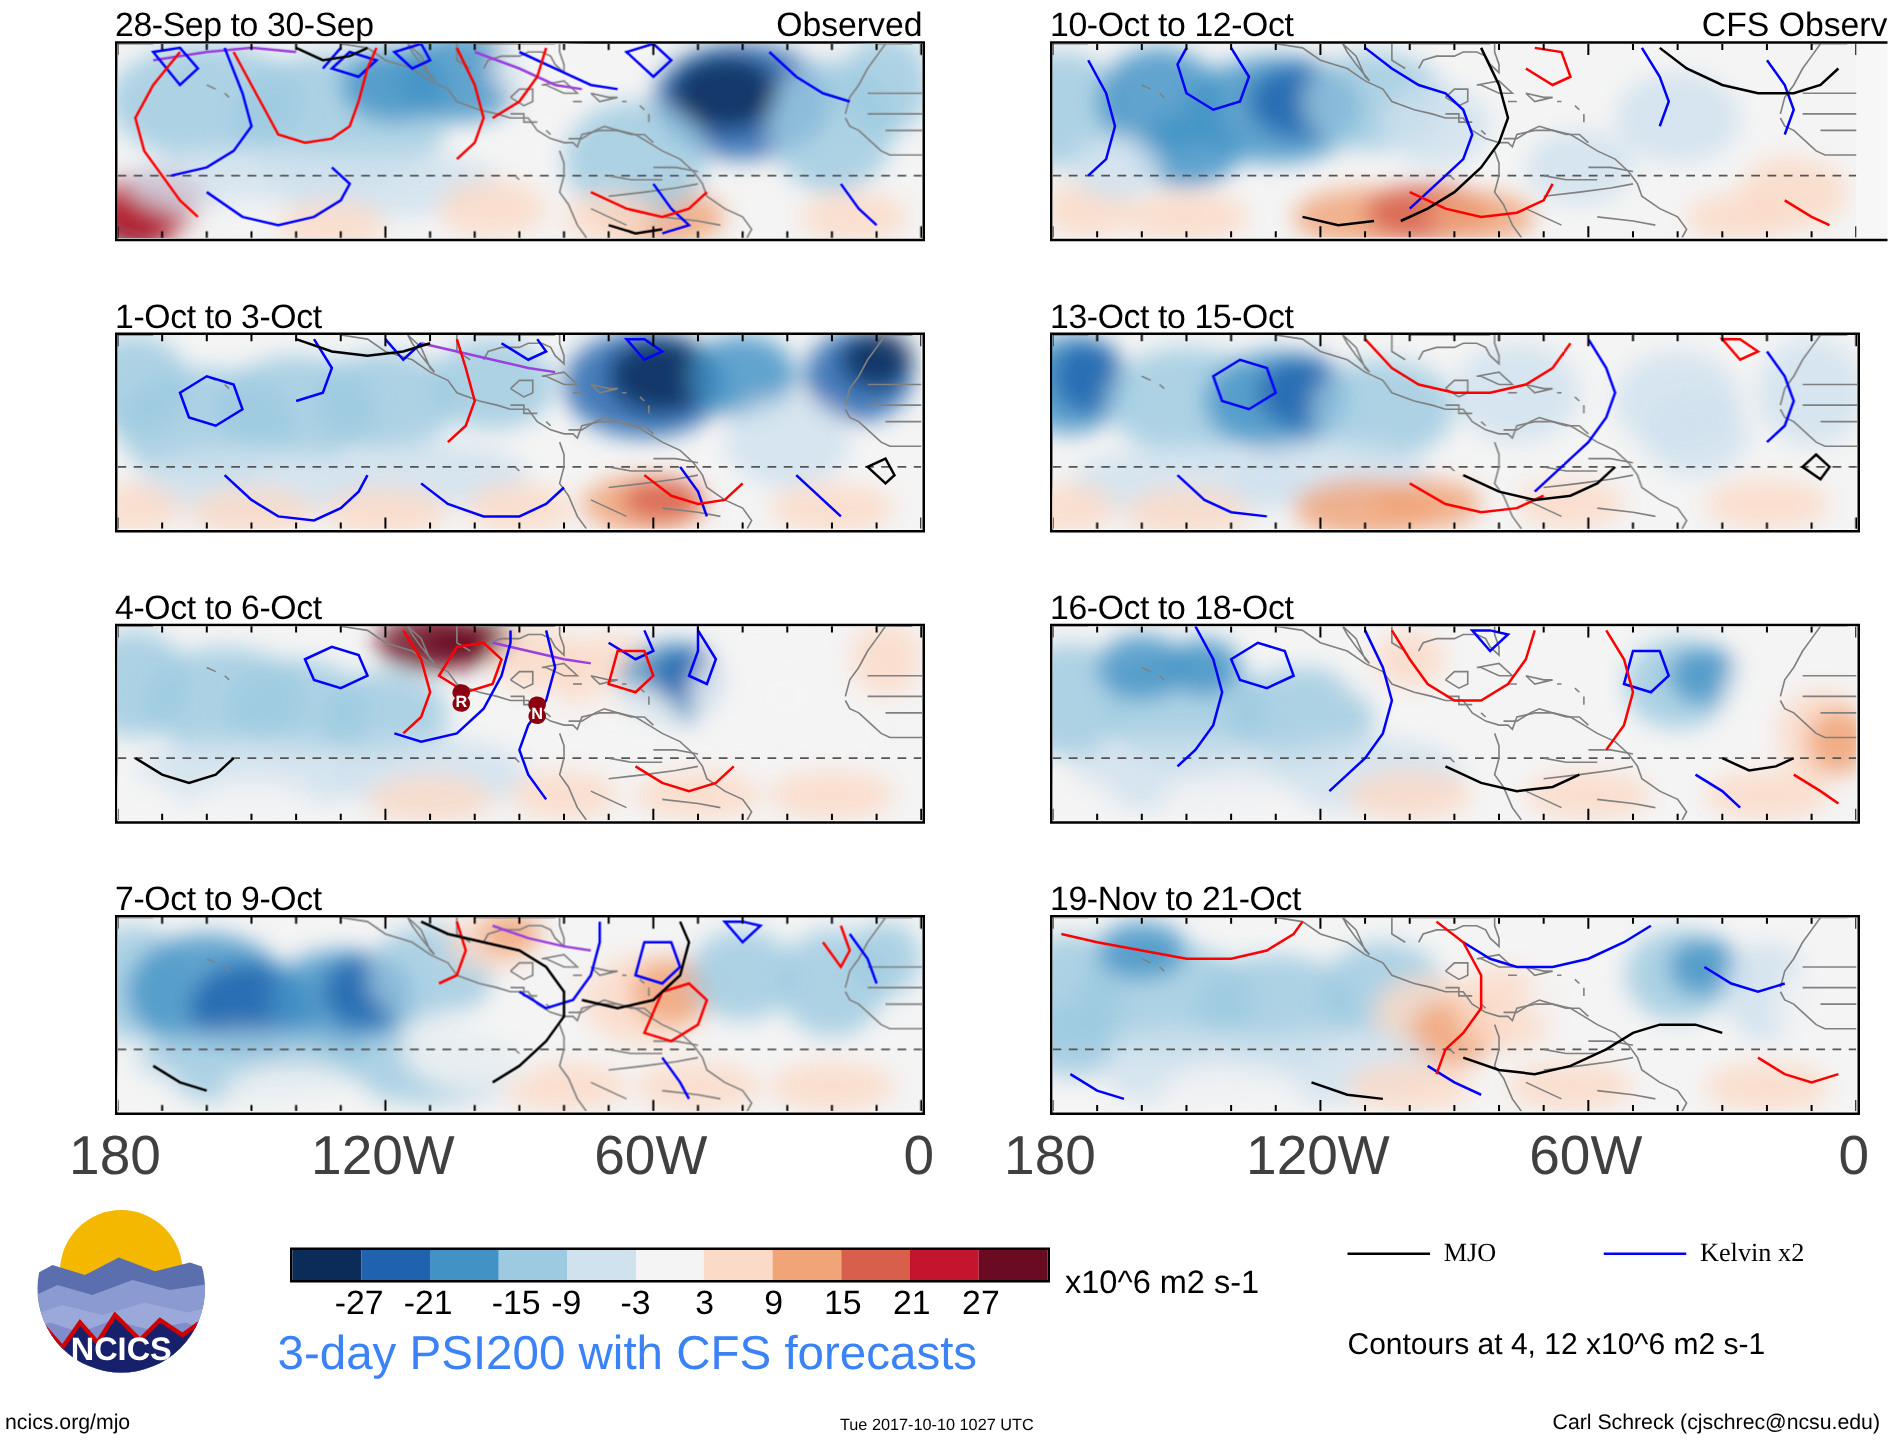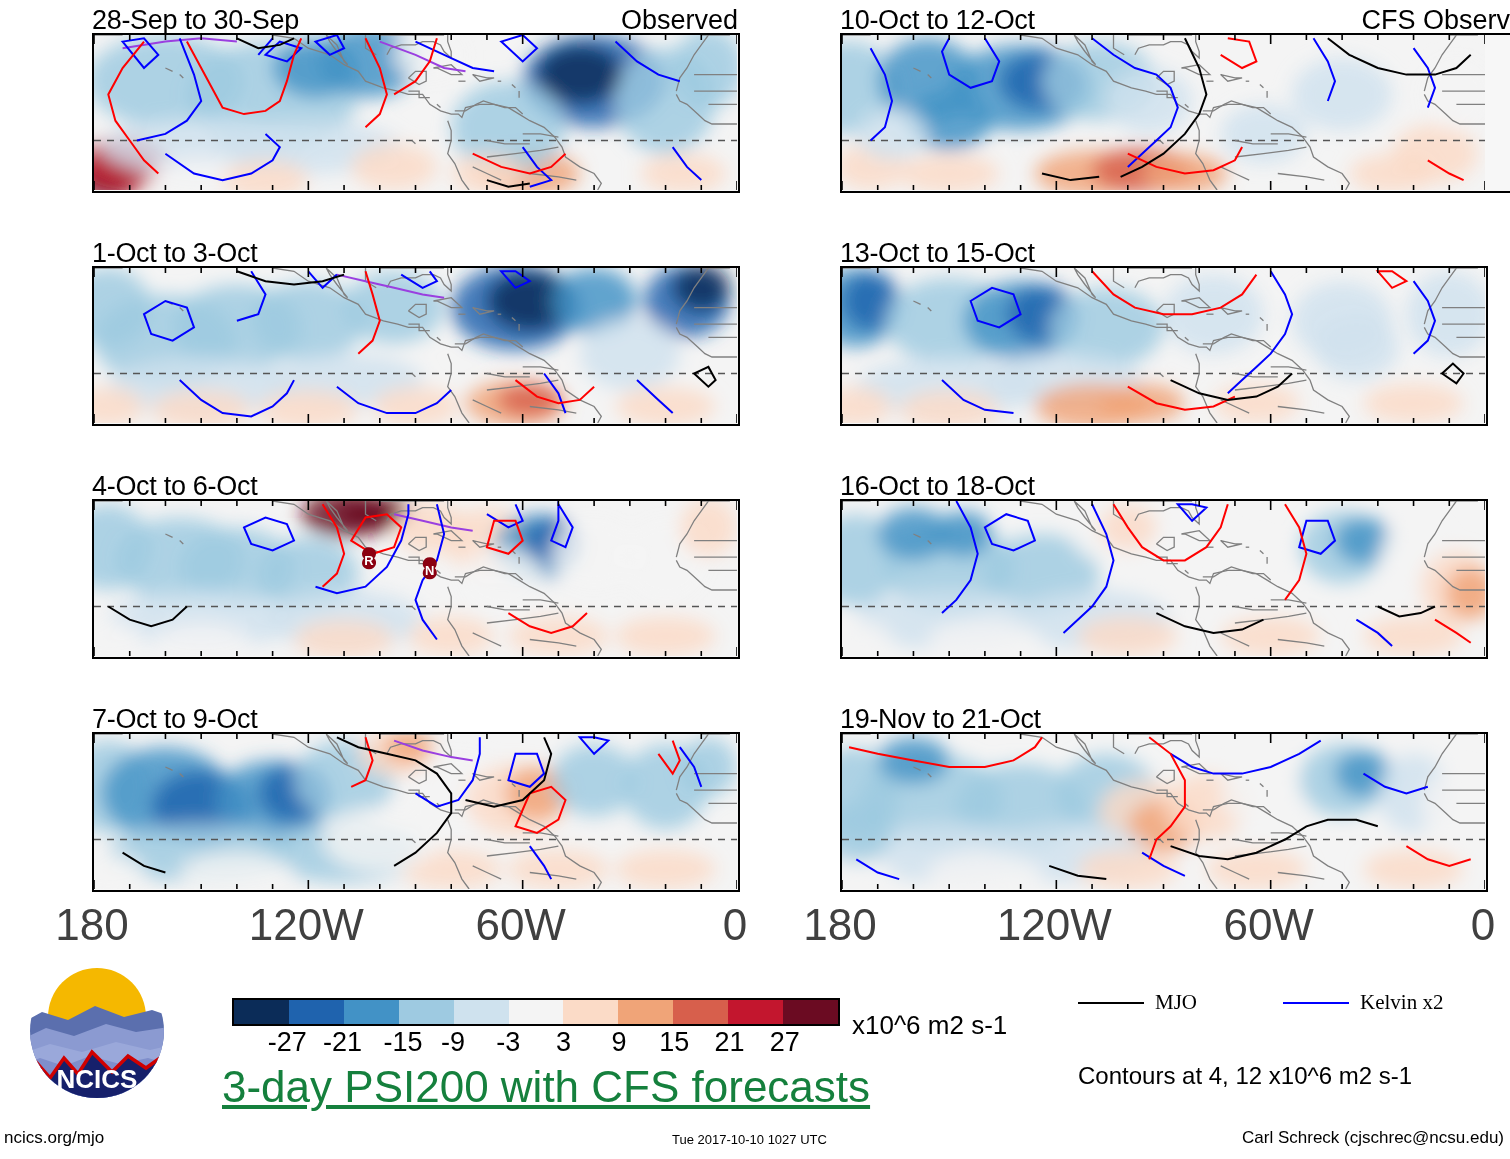--- a/index.html
+++ b/index.html
@@ -61,23 +61,22 @@
   .cbar-ticks span {
     position:absolute; font-size:27px; color:#000;
     transform:translateX(-50%); white-space:nowrap;
   }
   .cbar-units {
     position:absolute; left:852px; top:1010px;
     font-size:26px; color:#000; white-space:nowrap;
   }
   .main-title {
     position:absolute; left:222px; top:1062px;
-    font-size:44px; color:#15803d; white-space:nowrap;
+    font-size:38px; color:#3b82f6; white-space:nowrap;
     font-family:"Liberation Sans Narrow","Liberation Sans", sans-serif;
-    text-decoration:underline;
   }
   .legend { position:absolute; left:1078px; top:986px; width:420px; }
   .legend-row { display:flex; }
   .legend-item {
     display:flex; align-items:center; width:205px; height:33px;
   }
   .legend-line {
     width:66px; height:0; border-top:2.5px solid #000; margin-right:11px;
   }
   .legend-label { font-size:21px; color:#000; white-space:nowrap;font-family:Liberation Serif, serif; }
@@ -1083,21 +1082,21 @@
       <div style="background: rgb(251, 219, 199);"></div>
       <div style="background: rgb(240, 164, 120);"></div>
       <div style="background: rgb(215, 95, 76);"></div>
       <div style="background: rgb(195, 22, 46);"></div>
       <div style="background: rgb(107, 11, 34);"></div>
     </div>
 </div>
 <div class="cbar-ticks" id="cbar-ticks">
     <span style="left: 55.2727px;">-27</span>
     <span style="left: 110.545px;">-21</span>
-    <span style="left: 171px;">-15</span>
+    <span style="left: 181px;">-15</span>
     <span style="left: 221.091px;">-9</span>
     <span style="left: 276.364px;">-3</span>
     <span style="left: 331.636px;">3</span>
     <span style="left: 386.909px;">9</span>
     <span style="left: 442.182px;">15</span>
     <span style="left: 497.455px;">21</span>
     <span style="left: 552.727px;">27</span>
   </div>
 <div class="cbar-units">x10^6 m2 s-1</div>
 <div class="main-title">3-day PSI200 with CFS forecasts</div>

